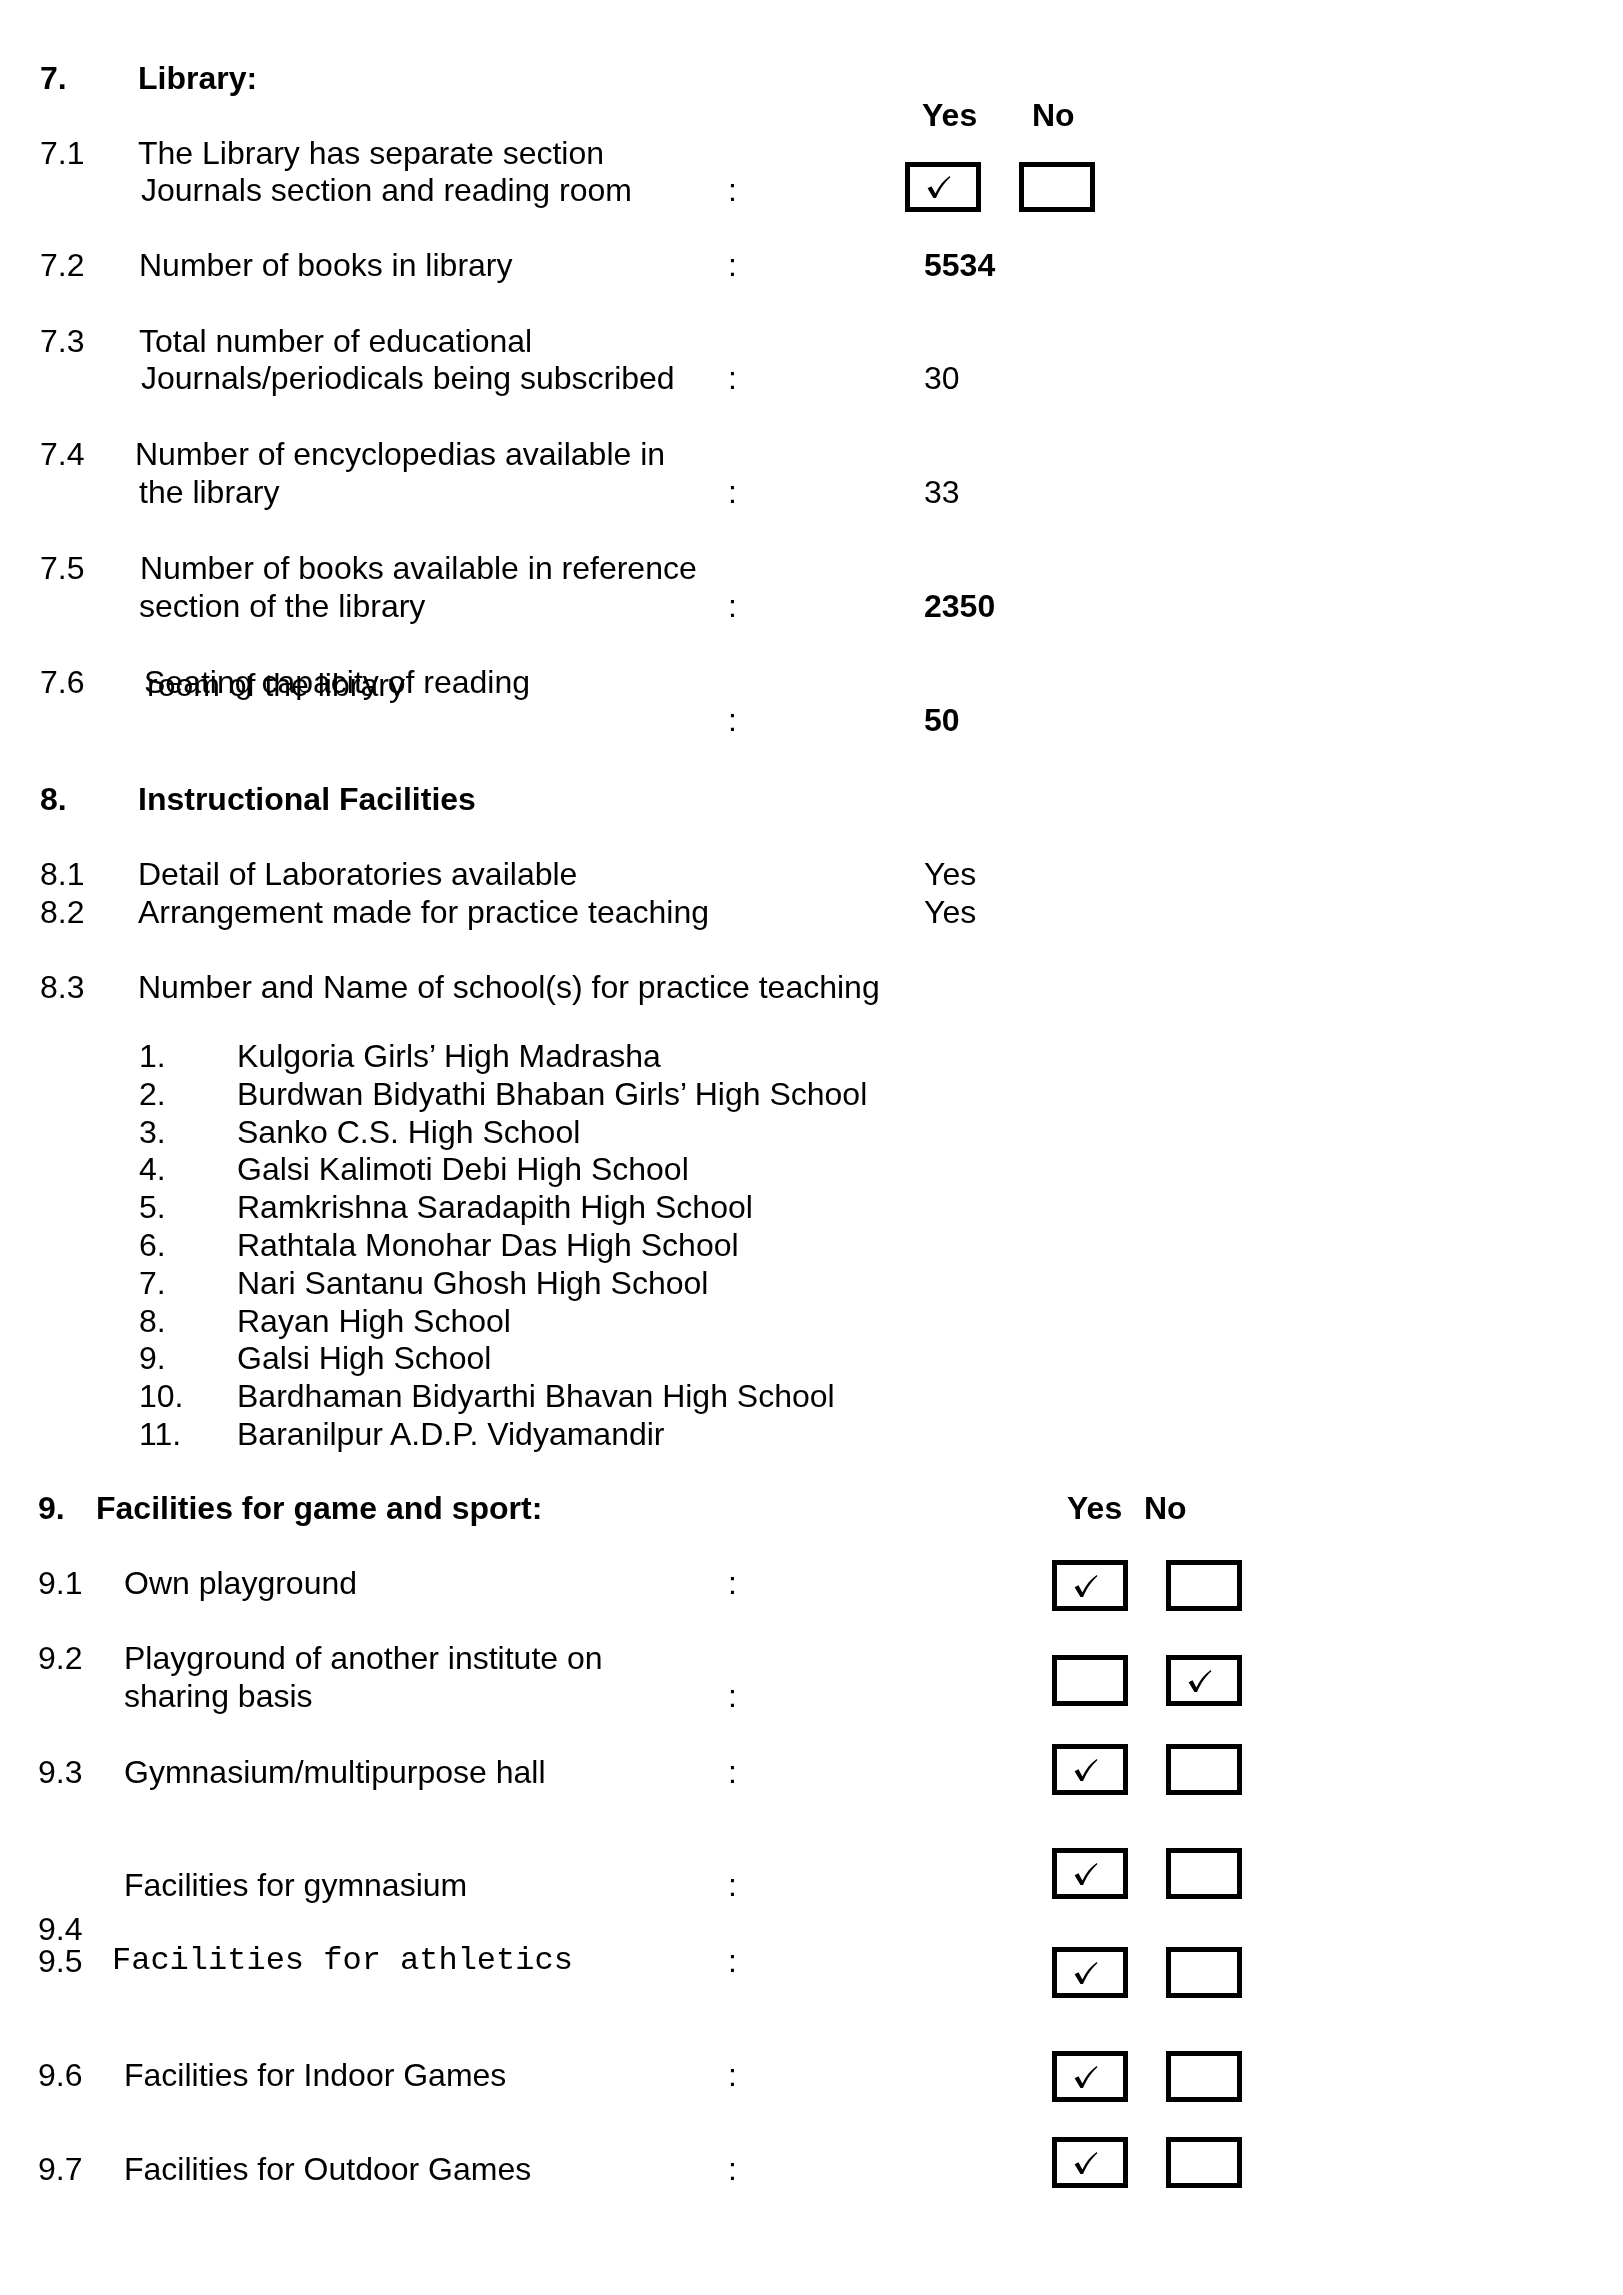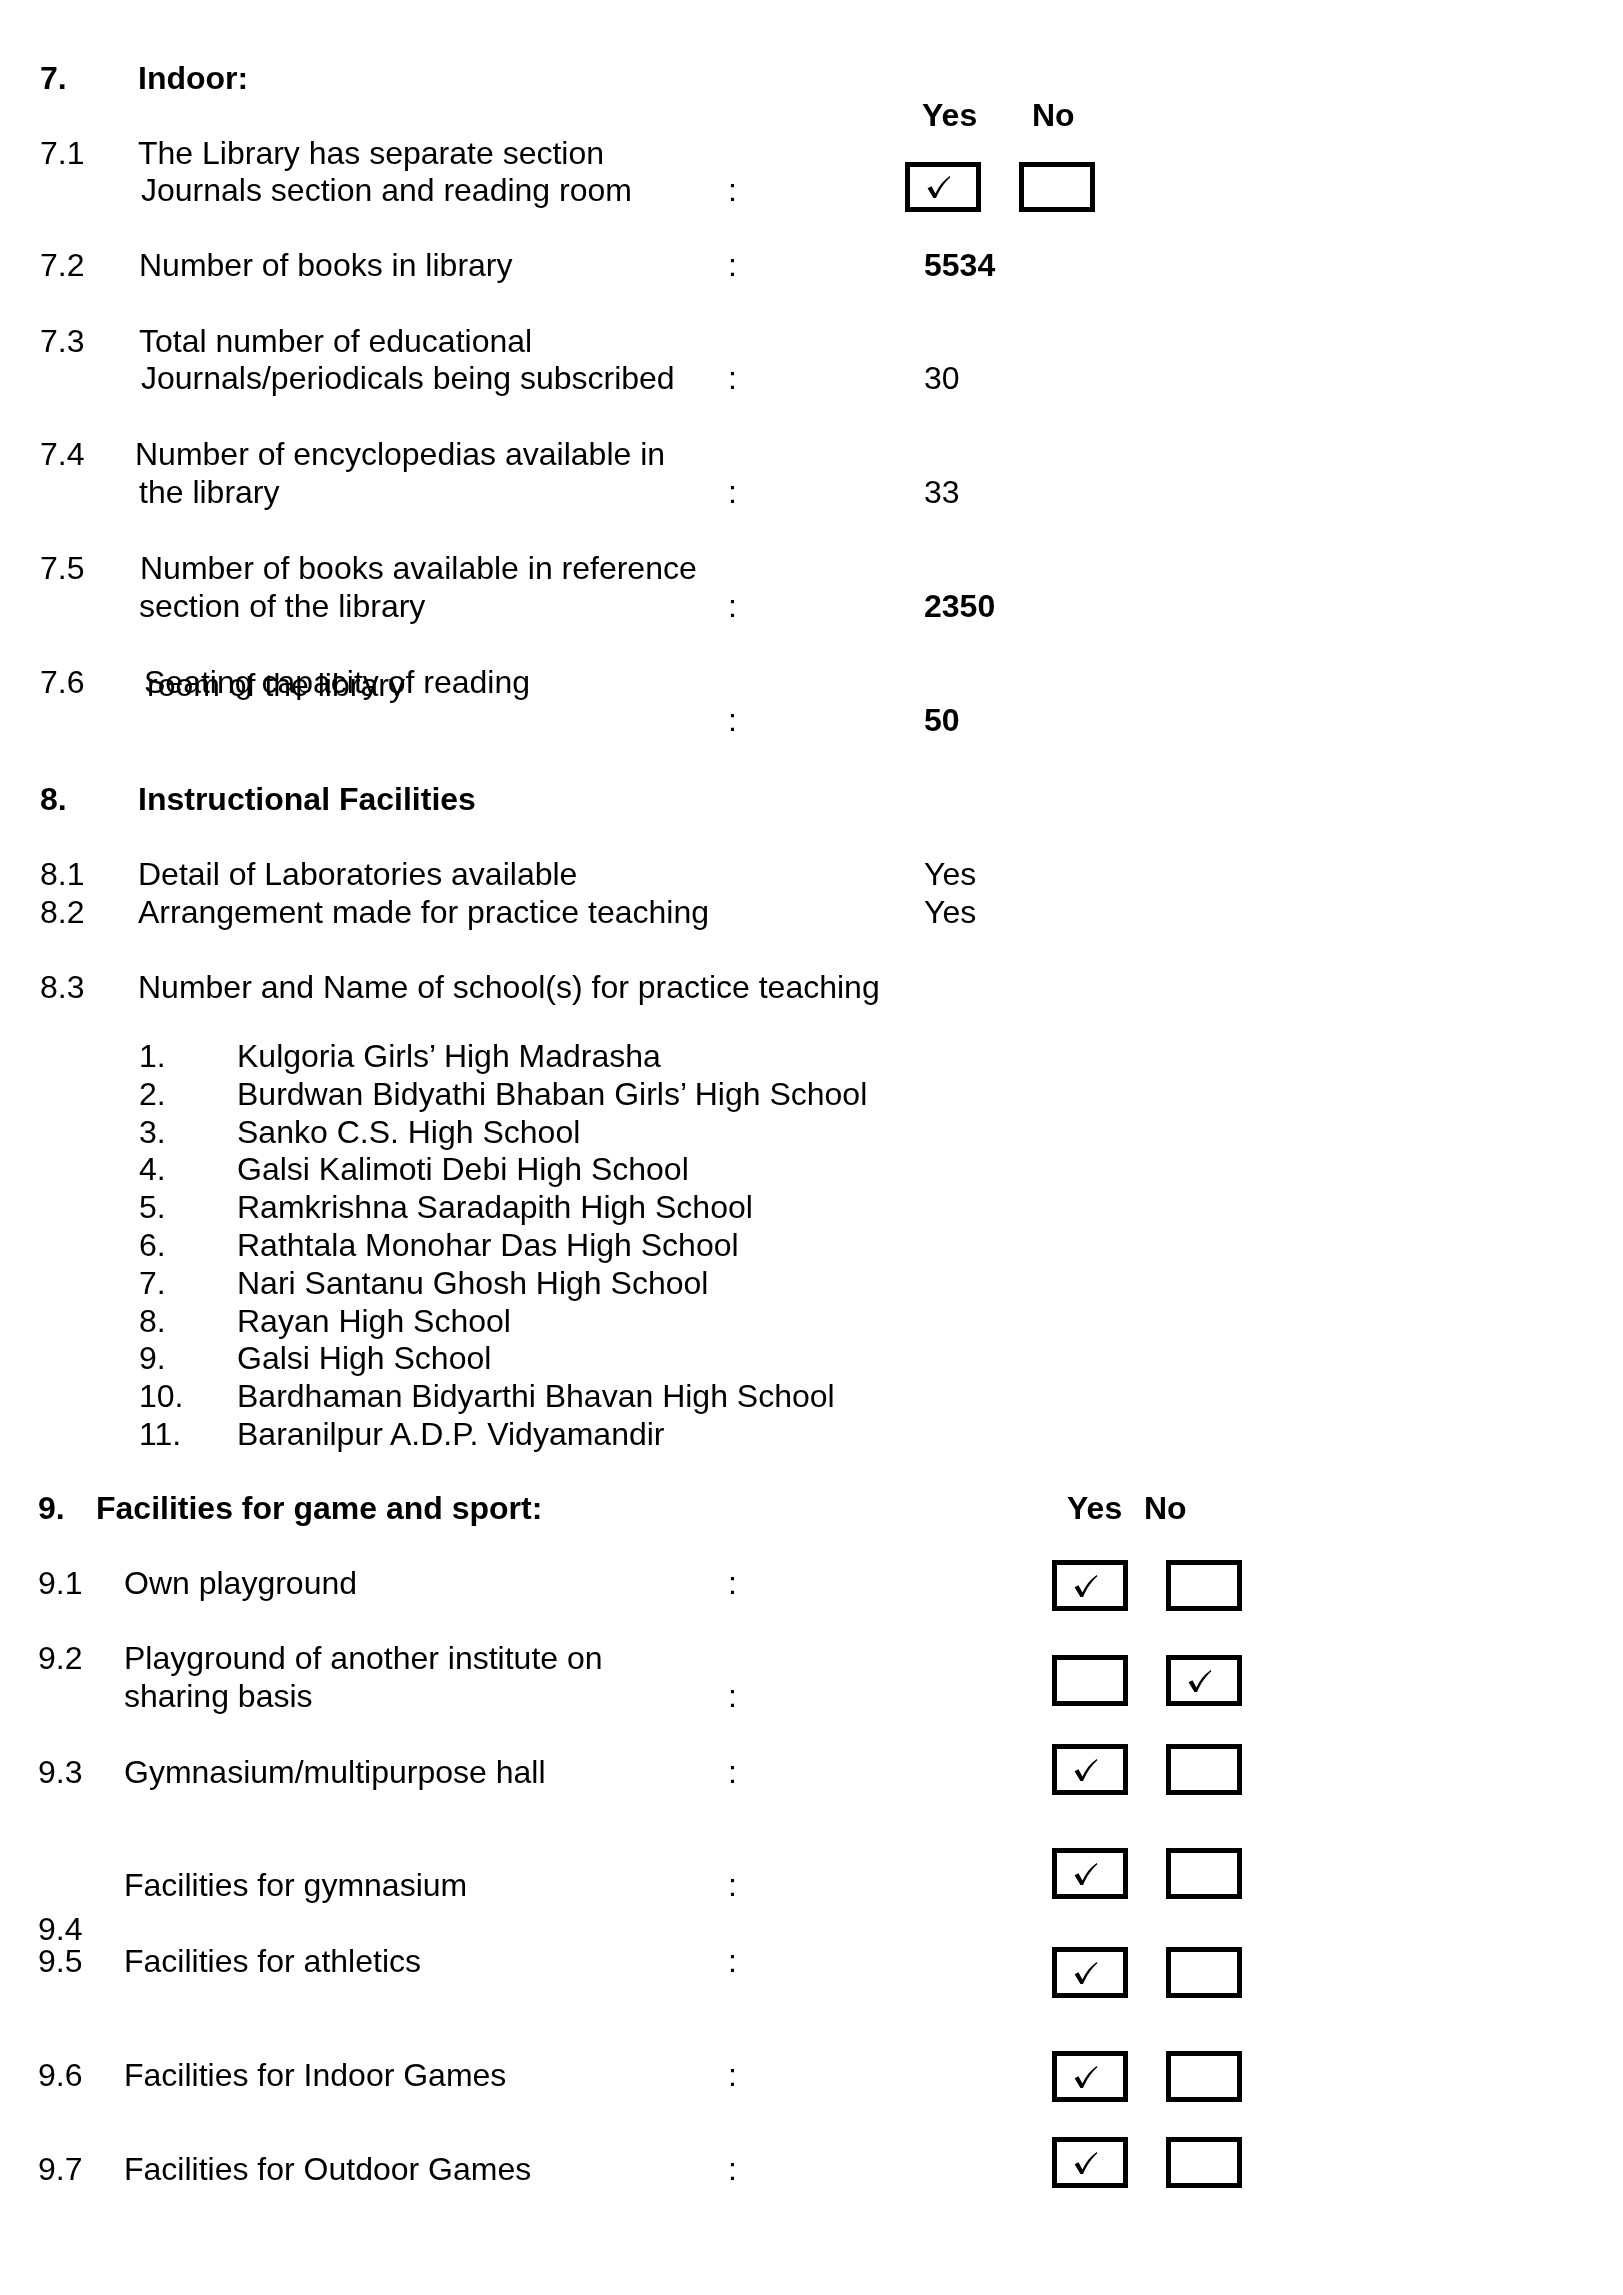--- a/index.html
+++ b/index.html
@@ -12,21 +12,21 @@
   .box9 { width: 76px; height: 51px; }
   .tick { position: absolute; left: 0; right: 0; top: 0; bottom: 0;
           display: flex; align-items: center; justify-content: center; }
   .tick svg { width: 26px; height: 26px; margin-left: -9.2px; }
 </style>
 </head>
 <body>
 
 <div>
   <span class="t b" style="left:40px; top:62px;">7.</span>
-  <span class="t b" style="left:138px; top:62px;">Indoor:</span>
+  <span class="t b" style="left:138px; top:62px;">Library:</span>
   <span class="t b" style="left:922px; top:99px;">Yes</span>
   <span class="t b" style="left:1032px; top:99px;">No</span>
 
   <div>
     <span class="t" style="left:40px; top:137px;">7.1</span>
     <span class="t" style="left:138px; top:137px;">The Library has separate section</span>
     <span class="t" style="left:141px; top:174px;">Journals section and reading room</span>
     <span class="t" style="left:728px; top:174px;">:</span>
     <div class="box box7" style="left:905px; top:162px;">
       <div class="tick">
@@ -177,21 +177,21 @@
         <svg viewBox="0 0 40 40">
             <path d="M4 22 L10 19 L16 30 C21 19 28 10 38 3 L39 5 C30 13 23 23 17 37 L13 37 Z" fill="#000"></path>
           </svg>
       </div>
     </div>
     <div class="box box9" style="left:1166px; top:1848px;"></div>
   </div>
 
   <div>
     <span class="t" style="left:38px; top:1945px;">9.5</span>
-    <span class="t" style="left:124px; top:1945px;">Facilities for athletics</span>
+    <span class="t" style="left:112px; top:1945px;font-family:Liberation Mono, monospace;">Facilities for athletics</span>
     <span class="t" style="left:728px; top:1945px;">:</span>
     <div class="box box9" style="left:1052px; top:1947px;">
       <div class="tick">
         <svg viewBox="0 0 40 40">
             <path d="M4 22 L10 19 L16 30 C21 19 28 10 38 3 L39 5 C30 13 23 23 17 37 L13 37 Z" fill="#000"></path>
           </svg>
       </div>
     </div>
     <div class="box box9" style="left:1166px; top:1947px;"></div>
   </div>

